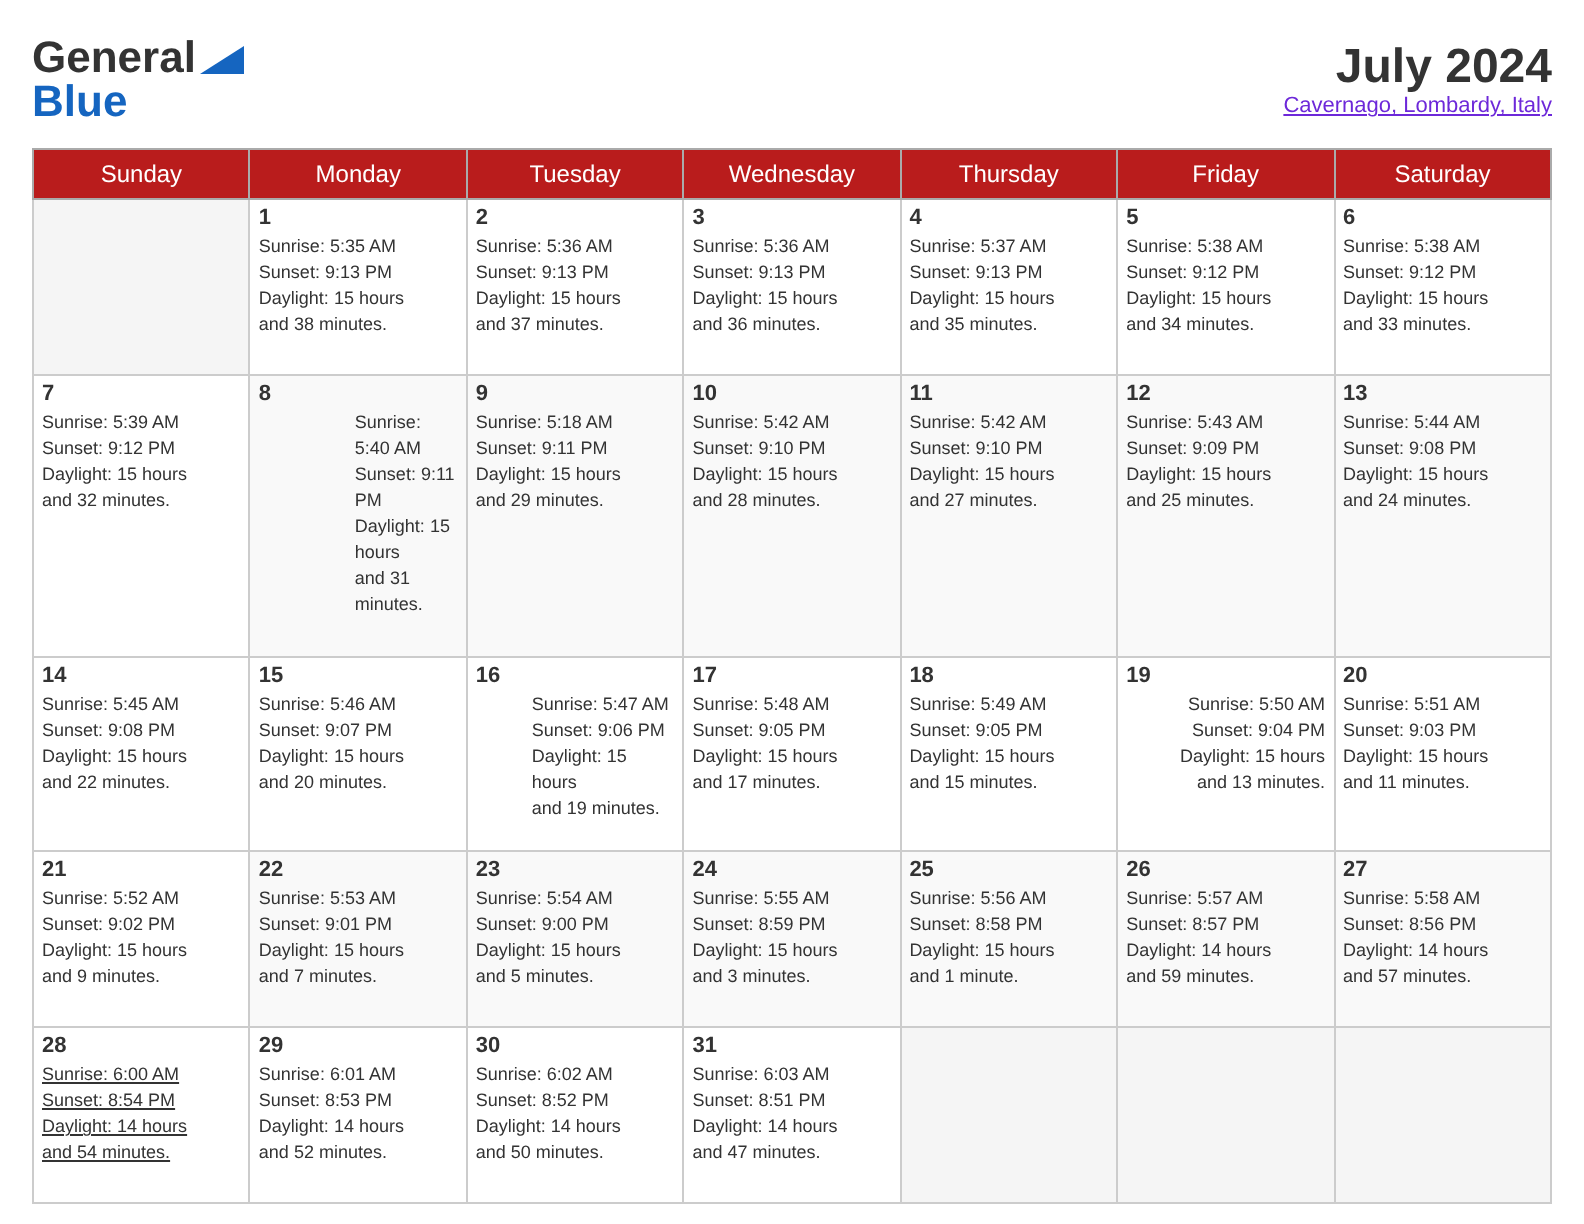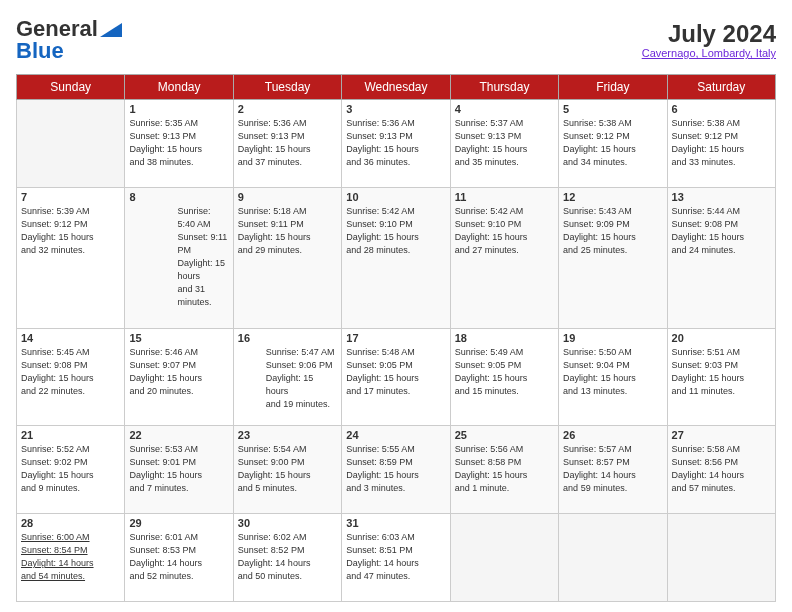--- a/index.html
+++ b/index.html
@@ -251,21 +251,21 @@
           </td>
           <td>
             <span class="day-number">18</span>
             <div class="cell-content" style="white-space: pre-line;">Sunrise: 5:49 AM
 Sunset: 9:05 PM
 Daylight: 15 hours
 and 15 minutes.</div>
           </td>
           <td>
             <span class="day-number">19</span>
-            <div class="cell-content" style="white-space: pre-line;">Sunrise: 5:50 AM
+            <div class="cell-content" style="white-space: pre-line; text-align: right;">Sunrise: 5:50 AM
 Sunset: 9:04 PM
 Daylight: 15 hours
 and 13 minutes.</div>
           </td>
           <td>
             <span class="day-number">20</span>
             <div class="cell-content" style="white-space: pre-line;">Sunrise: 5:51 AM
 Sunset: 9:03 PM
 Daylight: 15 hours
 and 11 minutes.</div>

